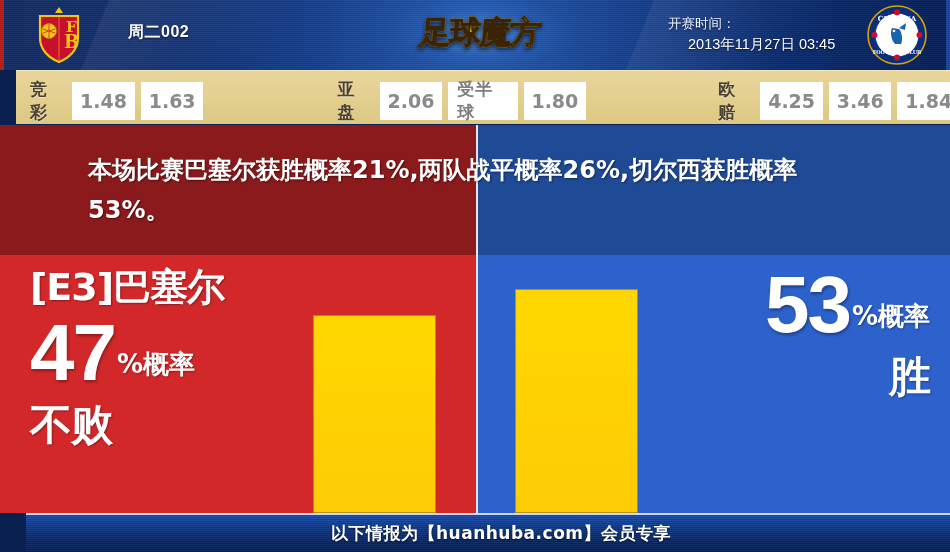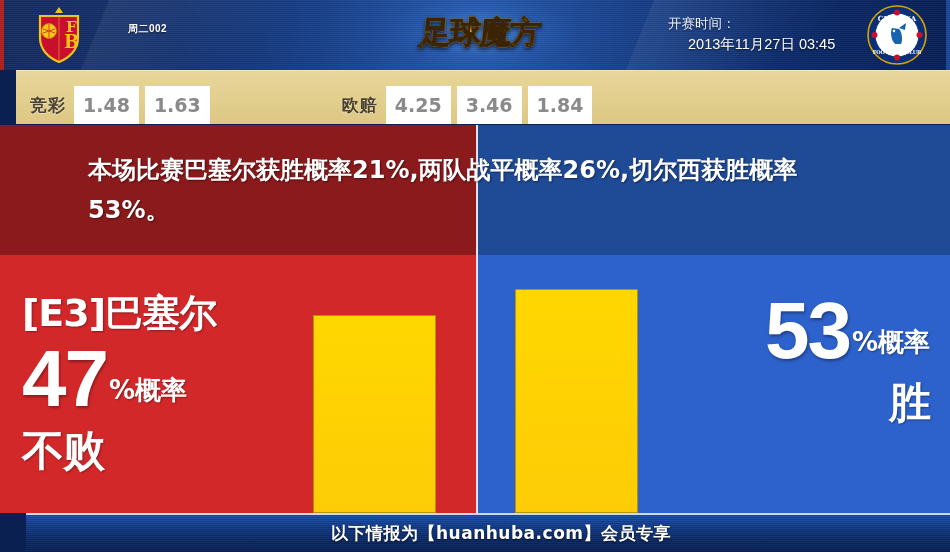--- a/index.html
+++ b/index.html
@@ -28,21 +28,21 @@
     transform:skewX(-22deg);
   }
   .hdr-diag.l{ left:95px; }
   .hdr-diag.r{ left:640px; }
   .hdr-edge{ position:absolute; top:0; width:4px; height:70px; }
   .hdr-edge.left{ left:0; background:#b4231f; }
   .hdr-edge.right{ right:0; background:#1d49a0; }
 
   .matchno{
     position:absolute; left:128px; top:22px; z-index:4;
-    color:#ffffff; font-size:10px; font-weight:bold; letter-spacing:0.5px;
+    color:#ffffff; font-size:16px; font-weight:bold; letter-spacing:0.5px;
     text-shadow:0 1px 2px rgba(0,0,0,0.6);
   }
   .kickoff{
     position:absolute; left:668px; top:13px; z-index:4;
     color:#e9f0ff; font-size:13.5px; line-height:21px;
     text-shadow:0 1px 2px rgba(0,0,0,0.6);
   }
   .kickoff .k2{ font-size:14.5px; color:#ffffff;margin-left:20px; }
 
   
@@ -115,21 +115,21 @@
   .chart .panel-r{ position:absolute; left:476px; top:0; width:474px; height:258px; background:#2d61cb; }
   .chart .sep{ position:absolute; left:476px; top:0; width:2px; height:258px; background:#e8e4e8; }
 
   .bar{
     position:absolute; background:linear-gradient(180deg,#ffd700 0%, #fdcc06 100%);
     border:1px solid rgba(120,95,10,0.55);
   }
   .bar.home{ left:313px; top:60px; width:123px; height:198px; }
   .bar.away{ left:515px; top:34px; width:123px; height:224px; }
 
-  .team-block{ position:absolute; top:34px; }
+  .team-block{ position:absolute; top:8px;margin-left:8px; }
   .team-block.home{ left:22px; text-align:left; }
   .team-block.away{ right:20px; text-align:right; }
 
   .team-name{
     color:#ffffff; font-size:38px; font-weight:bold; line-height:48px;
     letter-spacing:-1px; text-shadow:1px 1px 2px rgba(0,0,0,0.35);
     font-family:"DejaVu Sans","Liberation Sans",sans-serif;
   }
   .pct-row{ display:flex; align-items:flex-end; line-height:1; margin-top:4px; }
   .team-block.away .pct-row{ justify-content:flex-end; }
@@ -221,20 +221,26 @@
   </div>
 
   <div class="odds">
 
     <div class="odds-group g1">
       <span class="odds-label">竞彩</span>
       <span class="odds-box">1.48</span>
       <span class="odds-box">1.63</span>
     </div>
 
+    <div class="odds-group g2">
+      <span class="odds-label">亚盘</span>
+      <span class="odds-box">2.06</span>
+      <span class="odds-box cn">受半球</span>
+      <span class="odds-box">1.80</span>
+    </div>
 
     <div class="odds-group g3">
       <span class="odds-label">欧赔</span>
       <span class="odds-box">4.25</span>
       <span class="odds-box">3.46</span>
       <span class="odds-box">1.84</span>
     </div>
   </div>
 
   <div class="summary">

